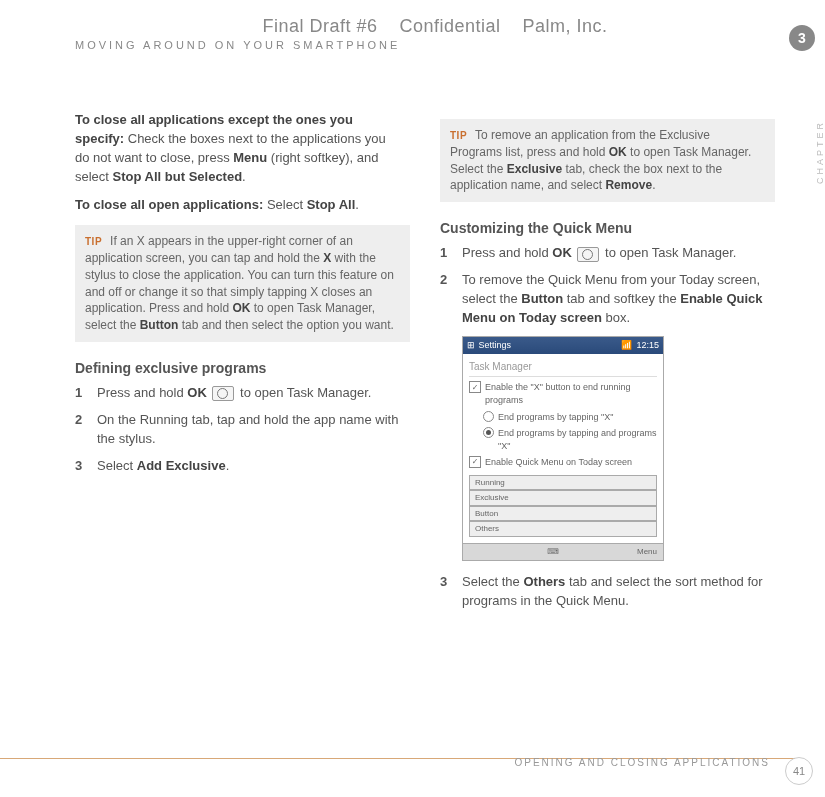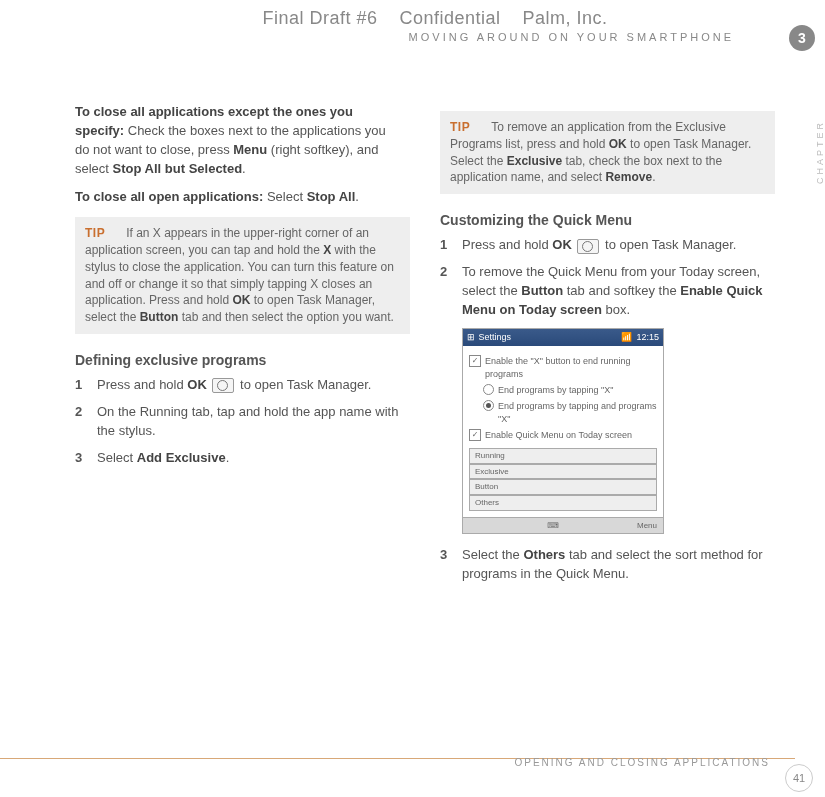--- a/index.html
+++ b/index.html
@@ -8,31 +8,30 @@
     font-family: Arial, Helvetica, sans-serif;
     background: #fff;
     color: #4a4a4a;
     width: 825px;
   }
   .page {
     position: relative;
     width: 825px;
     height: 797px;
     box-sizing: border-box;
-    padding: 8px 30px 30px 75px;
+    padding: 16px 30px 30px 75px;
   }
   .top-header {
     text-align: center;
     font-size: 18px;
     color: #888;
     letter-spacing: 0.5px;
     margin-bottom: 2px;
   }
   .running-head {
-    text-align: right;
     font-size: 11px;
     letter-spacing: 3px;
     color: #888;
     margin-right: 61px;
   }
   .chapter-badge {
     position: absolute;
     top: 25px;
     right: 10px;
     width: 26px;
@@ -72,23 +71,23 @@
     background: #eee;
     padding: 8px 10px;
     font-size: 12px;
     line-height: 1.4;
     color: #666;
     margin: 8px 0 16px 0;
   }
   .tip-label {
     color: #c96f2f;
     font-weight: bold;
-    font-size: 12px;
+    font-size: 10px;
     letter-spacing: 0.5px;
-    margin-right: 21px;
+    margin-right: 8px;
   }
   .subhead {
     font-weight: bold;
     color: #555;
     margin: 10px 0 6px 0;
     font-size: 14px;
   }
   ol.steps {
     list-style: none;
     padding: 0;
@@ -167,21 +166,21 @@
   .footer-text {
     position: absolute;
     bottom: 29px;
     right: 55px;
     font-size: 10px;
     letter-spacing: 2px;
     color: #999;
   }
   .page-num {
     position: absolute;
-    bottom: 5px;
+    bottom: 12px;
     right: 12px;
     width: 26px;
     height: 26px;
     border-radius: 50%;
     border: 1px solid #ccc;
     color: #888;
     font-size: 11px;
     display: flex;
     align-items: center;
     justify-content: center;
@@ -257,20 +256,21 @@
 
       <div class="screenshot">
         <div class="ss-titlebar">
           <span>⊞</span>
           <span>Settings</span>
           <span style="flex:1"></span>
           <span>📶</span>
           <span>12:15</span>
         </div>
         <div class="ss-body">
+          <div class="ss-sub">Task Manager</div>
           <div class="ss-check">
               <span class="ss-box">✓</span>
               <span>Enable the "X" button to end running programs</span>
             </div>
           <div class="ss-check">
               <span class="ss-radio"></span>
               <span>End programs by tapping "X"</span>
             </div>
           <div class="ss-check">
               <span class="ss-radio sel"></span>

